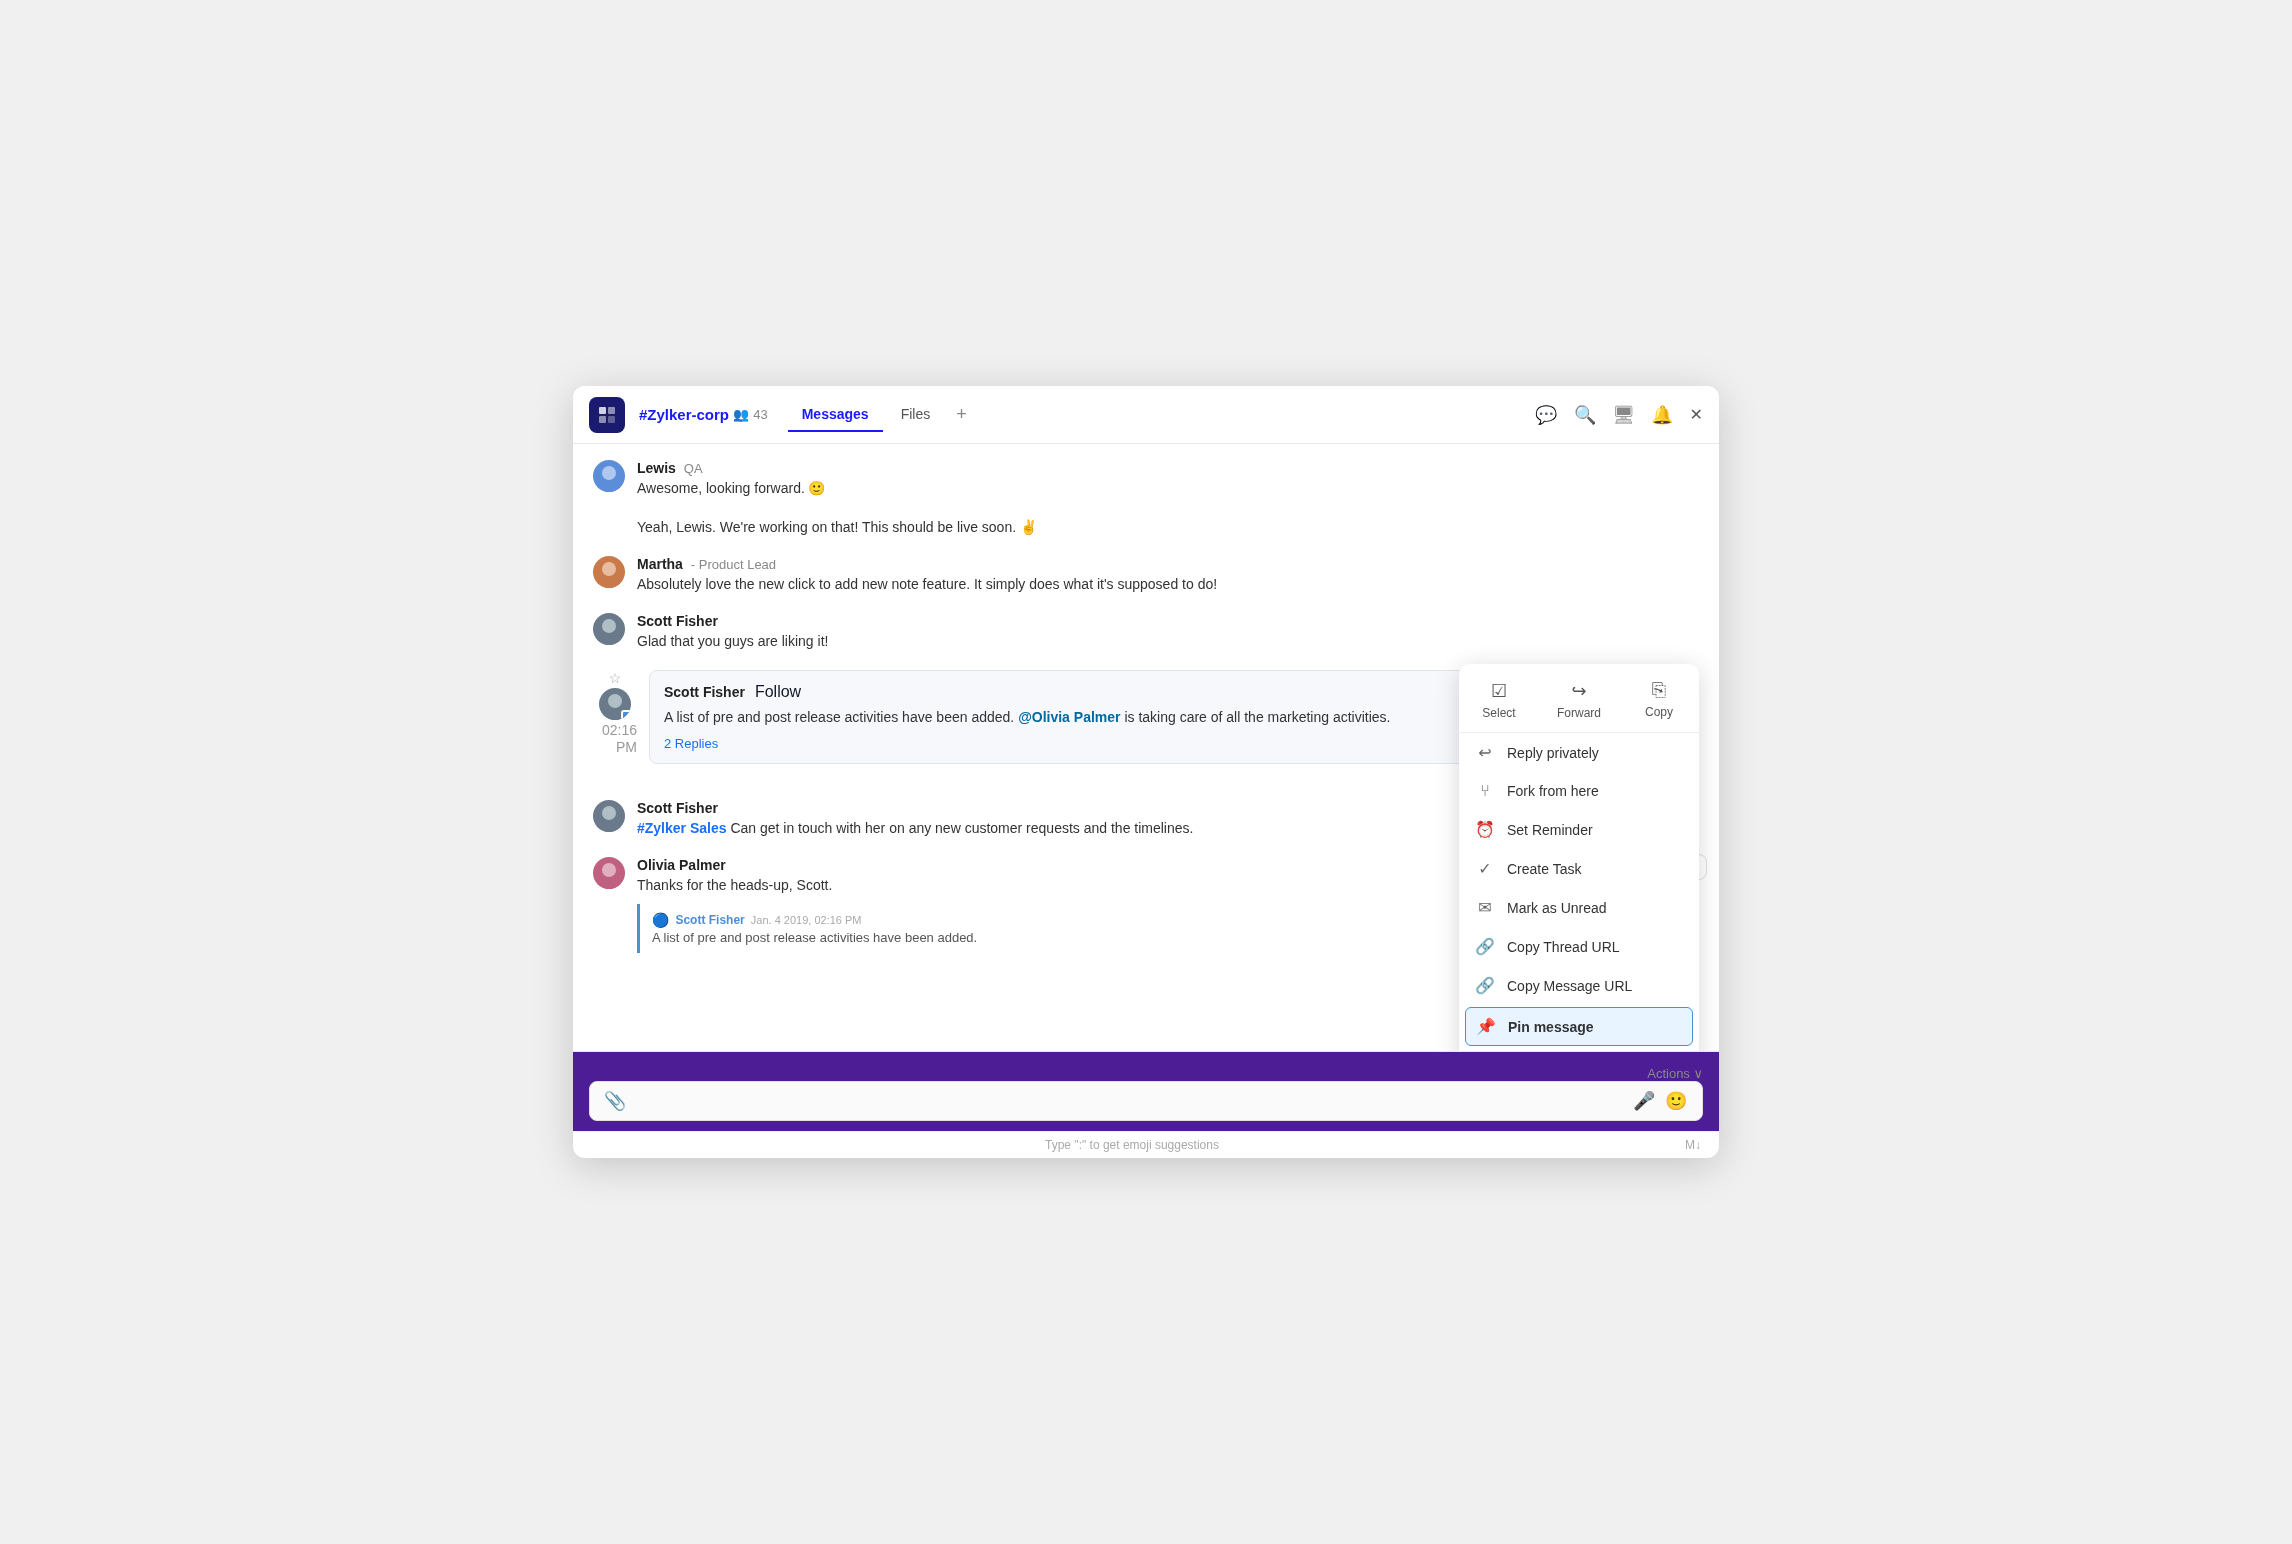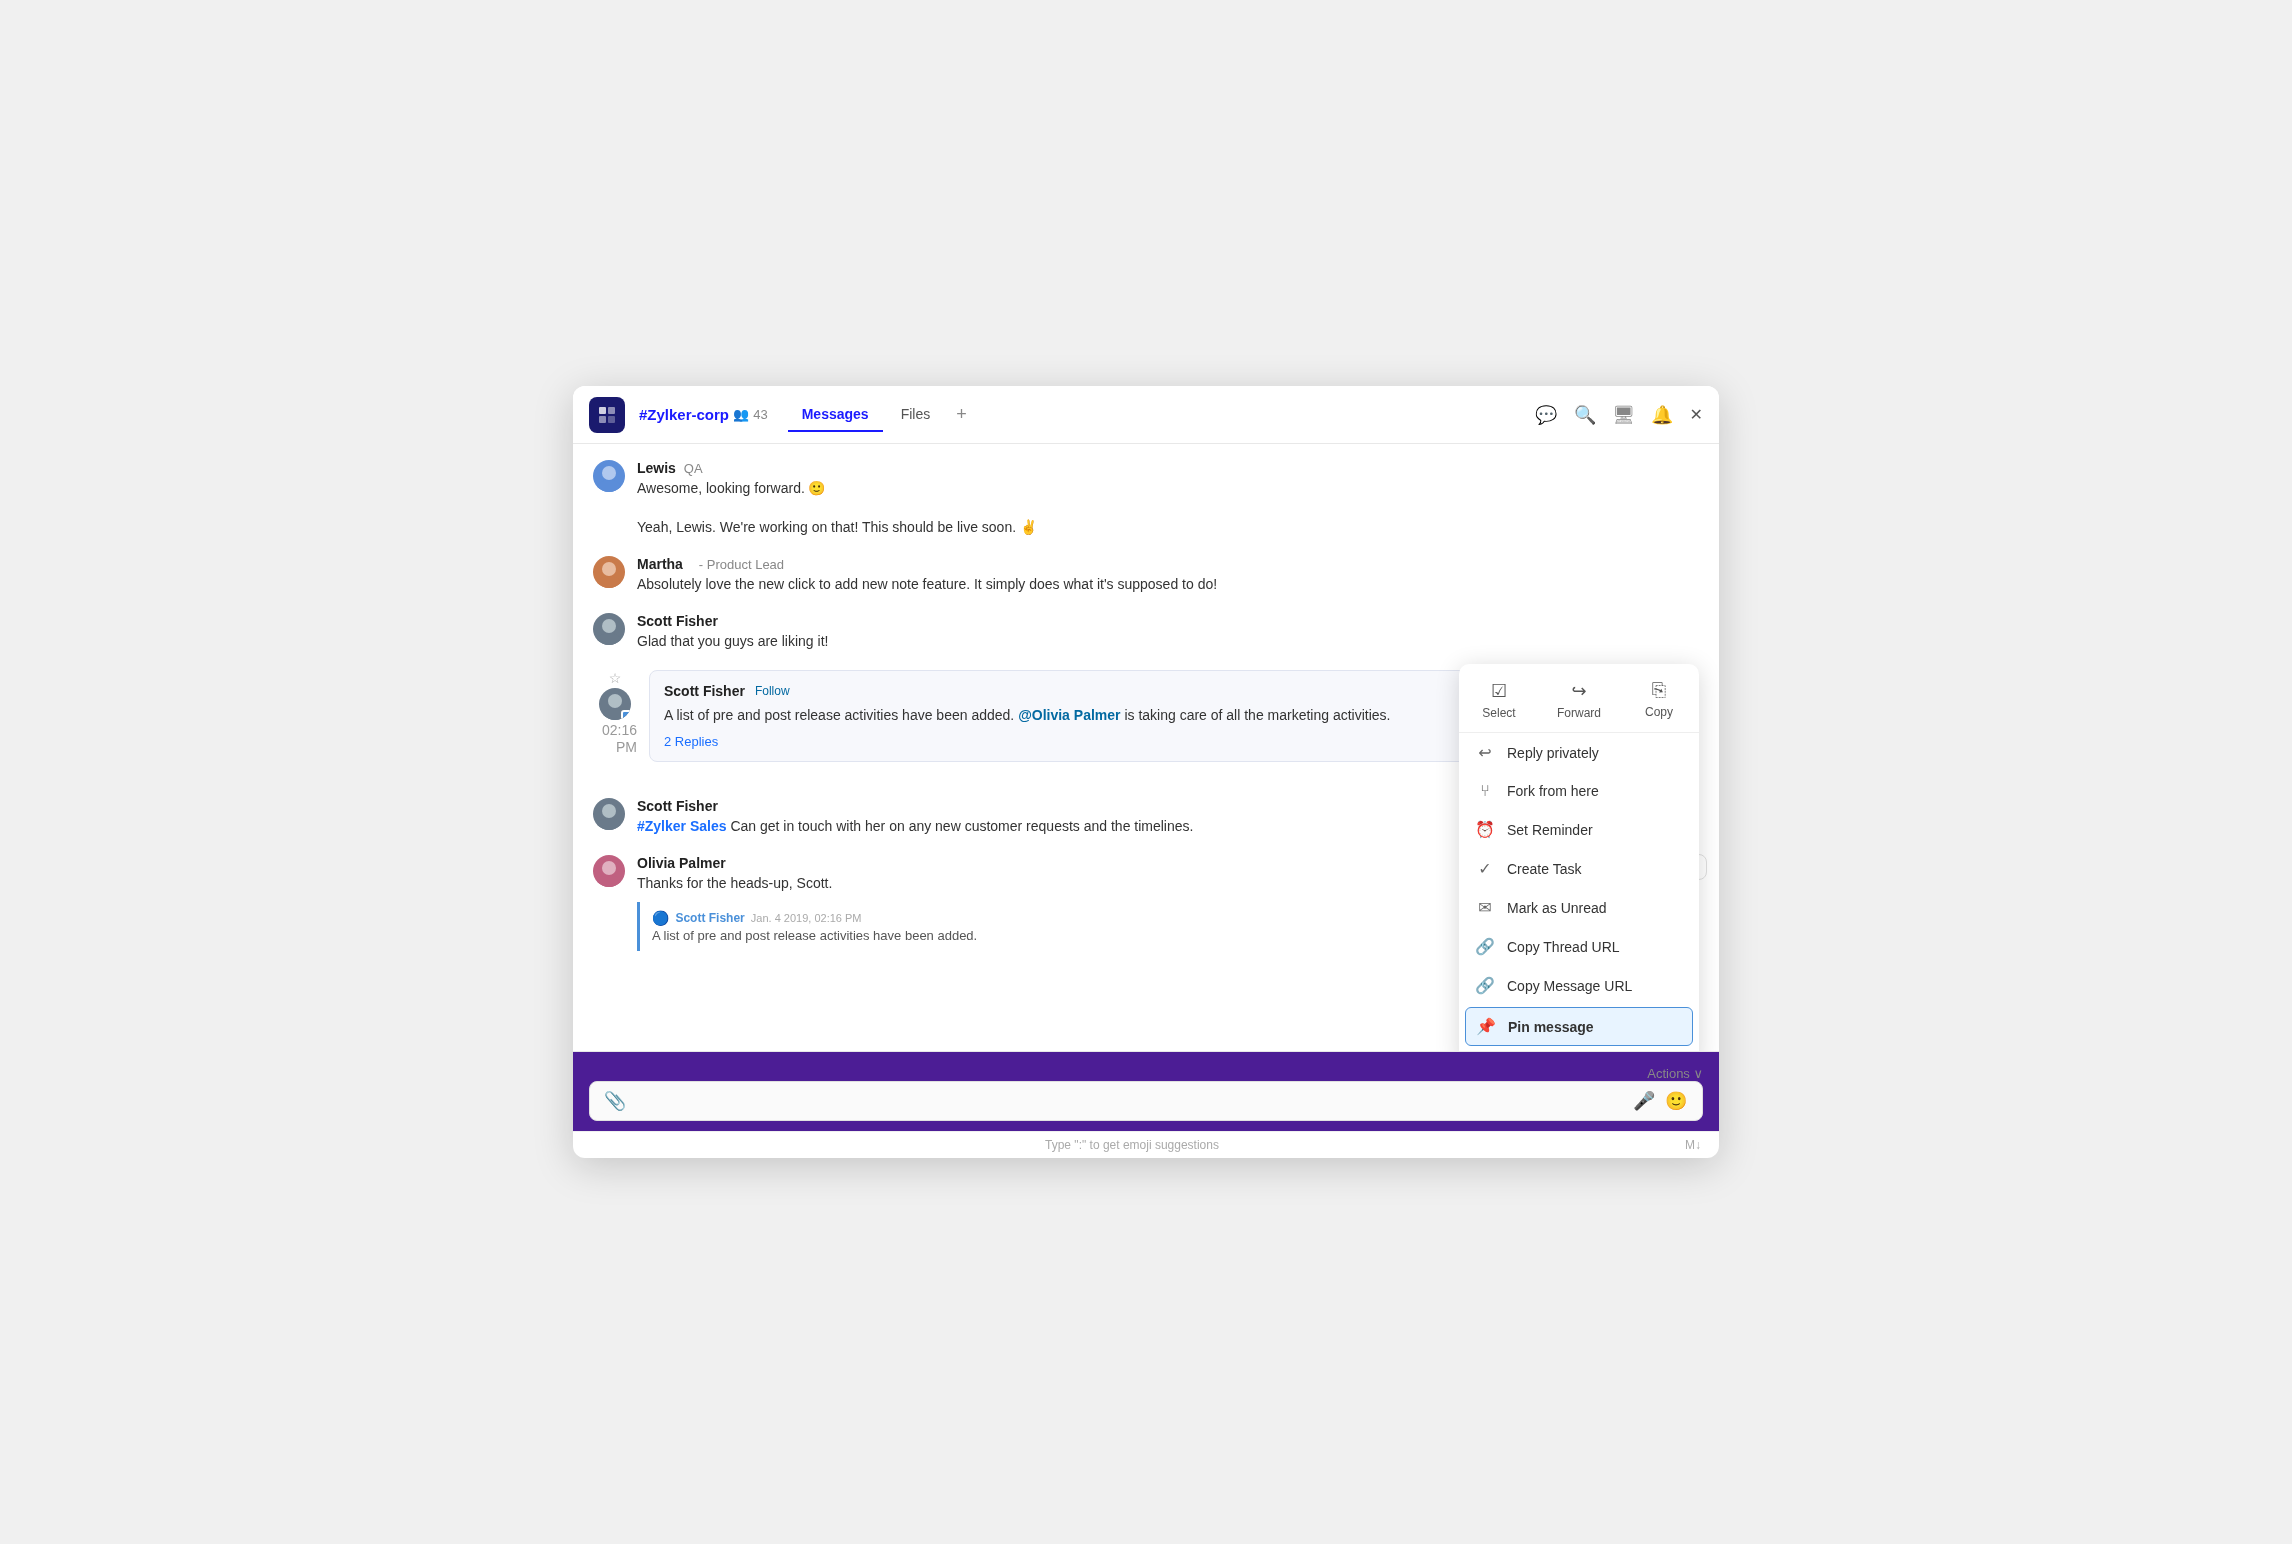--- a/index.html
+++ b/index.html
@@ -176,22 +176,22 @@
       align-items: center;
       gap: 10px;
       margin-bottom: 6px;
     }
     .thread-sender {
       font-weight: 700;
       font-size: 14px;
       color: #222;
     }
     .follow-btn {
-      font-size: 12px;
-      color: #0369a1;
+      font-size: 16px;
+      color: #0f172a;
       cursor: pointer;
       border: none;
       background: none;
       font-weight: 500;
     }
     .star-icon { font-size: 14px; color: #aaa; }
     .replies-link {
       font-size: 13px;
       color: #1a6eff;
       cursor: pointer;
@@ -383,21 +383,21 @@
     <div class="message-group">
       <div class="avatar martha">
         <svg width="32" height="32" viewBox="0 0 32 32">
             <circle cx="16" cy="13" r="7" fill="#e8bca0"></circle>
             <ellipse cx="16" cy="28" rx="12" ry="8" fill="#c97a4a"></ellipse>
           </svg>
       </div>
       <div class="msg-content">
         <div class="msg-sender">
           <span>Martha</span>
-          <span class="role" style="margin-left:12px;">- Product Lead</span>
+          <span class="role" style="margin-left:4px;">- Product Lead</span>
         </div>
         <div class="msg-text">Absolutely love the new click to add new note feature. It simply does what it's supposed to do!</div>
       </div>
     </div>
 
     <div class="message-group">
       <div class="avatar scott">
         <svg width="32" height="32" viewBox="0 0 32 32">
             <circle cx="16" cy="13" r="7" fill="#b0bec5"></circle>
             <ellipse cx="16" cy="28" rx="12" ry="8" fill="#6a7a8a"></ellipse>

